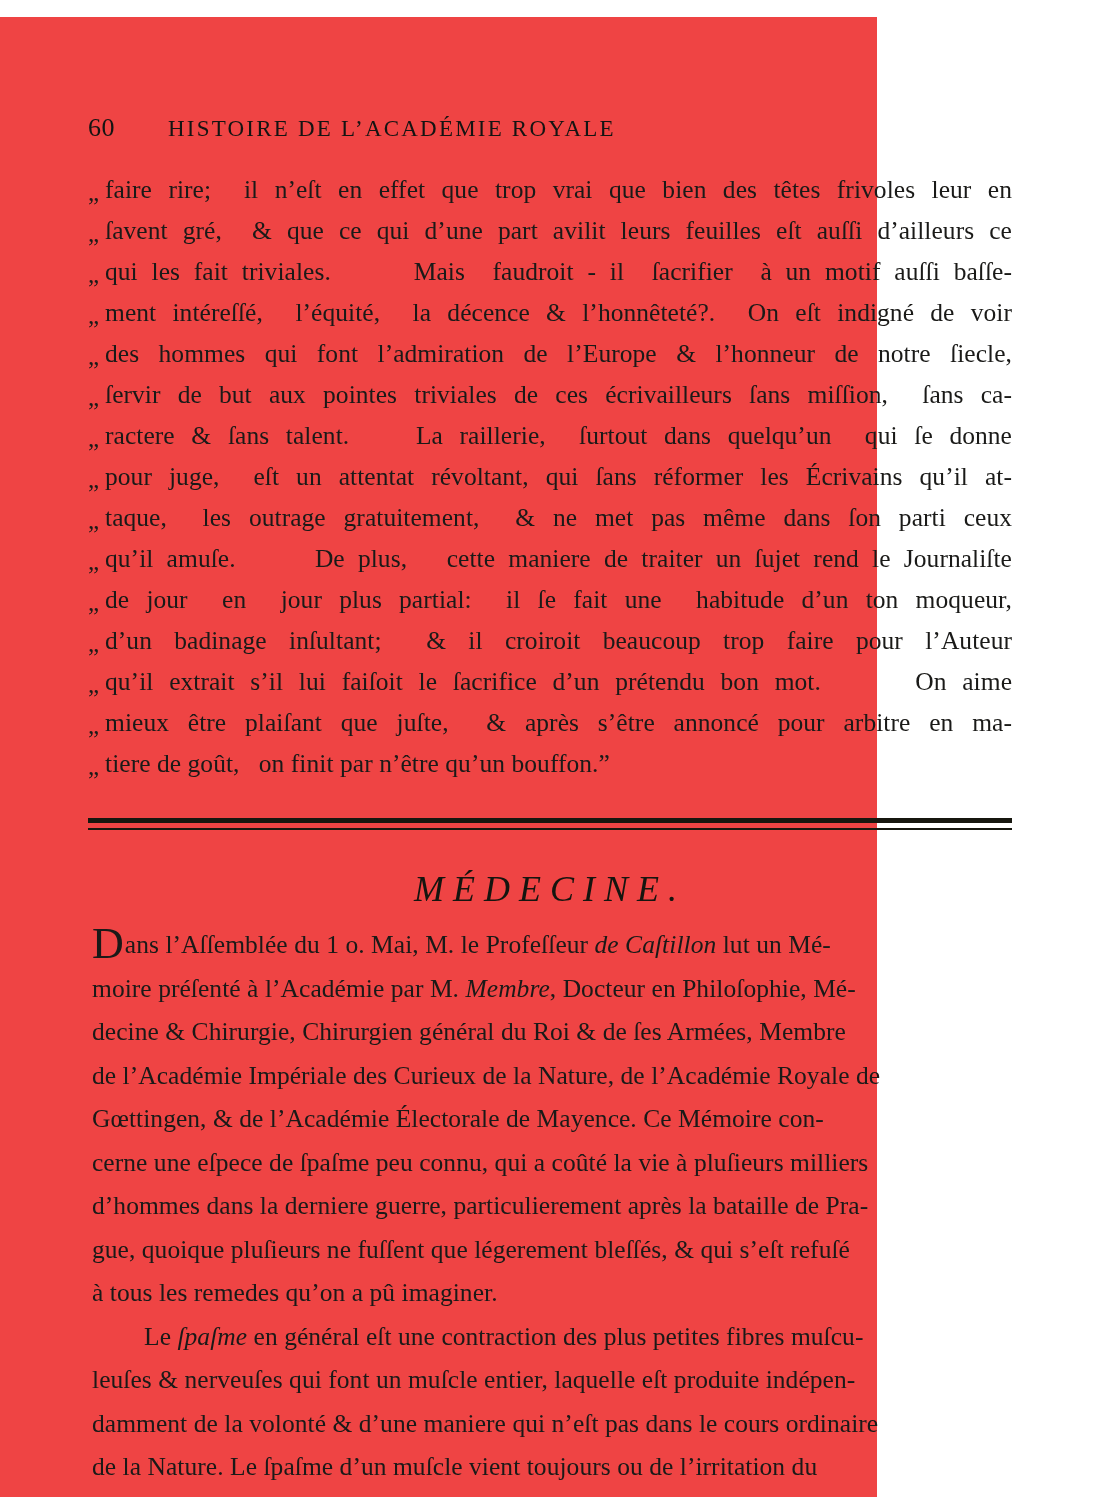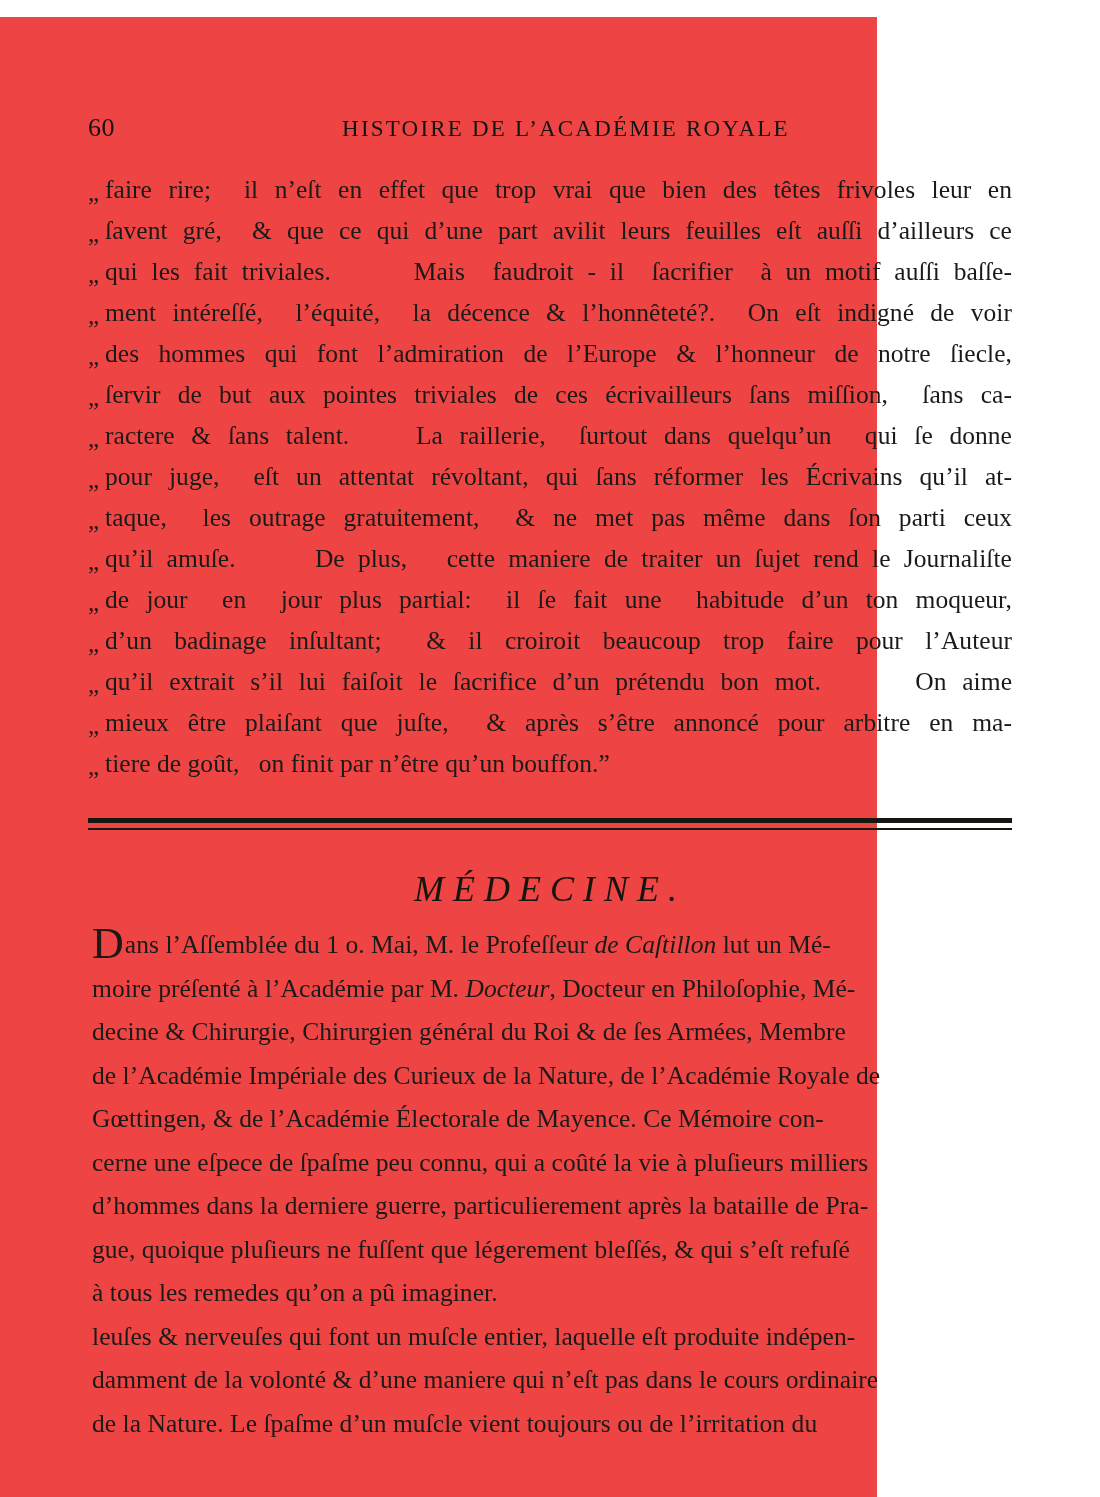--- a/index.html
+++ b/index.html
@@ -37,21 +37,21 @@
     margin-bottom: 16px;
   }
   .folio {
     font-size: 26px;
     letter-spacing: 0.5px;
     width: 80px;
     color: #141412;
   }
   .running-title {
     flex: 1;
-    text-align: center;
+    text-align: left;
     font-size: 23px;
     letter-spacing: 2.2px;
     font-variant: small-caps;
     text-transform: uppercase;
     padding-right: 48px;
     color: #141412;
   }
 
   
   .quote-block {
@@ -212,30 +212,31 @@
 
     <div class="rule-wrap">
       <div class="rule-thick"></div>
       <div class="rule-thin"></div>
     </div>
 
     <div class="section-title">MÉDECINE.</div>
 
     <div>
       <div class="para"><span class="dropcap">D</span><span>ans l’Aſſemblée du  1 o. Mai,  M.  le Profeſſeur <i>de Caſtillon</i> lut un Mé-</span></div>
-      <div class="para"><span>moire préſenté à l’Académie par M. <i>Docteur</i>,  Docteur en Philoſophie,  Mé-</span></div>
+      <div class="para"><span>moire préſenté à l’Académie par M. <i>Membre</i>,  Docteur en Philoſophie,  Mé-</span></div>
       <div class="para"><span>decine &amp; Chirurgie,  Chirurgien général du Roi &amp; de ſes Armées,  Membre</span></div>
       <div class="para"><span>de l’Académie Impériale des Curieux de la Nature, de l’Académie Royale de</span></div>
       <div class="para"><span>Gœttingen,  &amp; de l’Académie Électorale de Mayence.    Ce Mémoire con-</span></div>
       <div class="para"><span>cerne une eſpece de ſpaſme peu connu,  qui a coûté la vie à pluſieurs milliers</span></div>
       <div class="para"><span>d’hommes dans la derniere guerre,  particulierement après la bataille de Pra-</span></div>
       <div class="para"><span>gue,  quoique pluſieurs ne fuſſent que légerement bleſſés,  &amp; qui s’eſt refuſé</span></div>
       <div class="para"><span>à tous les remedes qu’on a pû imaginer.</span></div>
     </div>
 
     <div>
+      <div class="para indent"><span>Le <i>ſpaſme</i> en général eſt une contraction des plus petites fibres muſcu-</span></div>
       <div class="para"><span>leuſes &amp; nerveuſes qui font un muſcle entier,  laquelle eſt produite indépen-</span></div>
       <div class="para"><span>damment de la volonté &amp; d’une maniere qui n’eſt pas dans le cours ordinaire</span></div>
       <div class="para"><span>de la Nature.    Le ſpaſme d’un muſcle vient toujours ou de l’irritation du</span></div>
     </div>
 
   </div>
 </div>
 
 </body></html>

